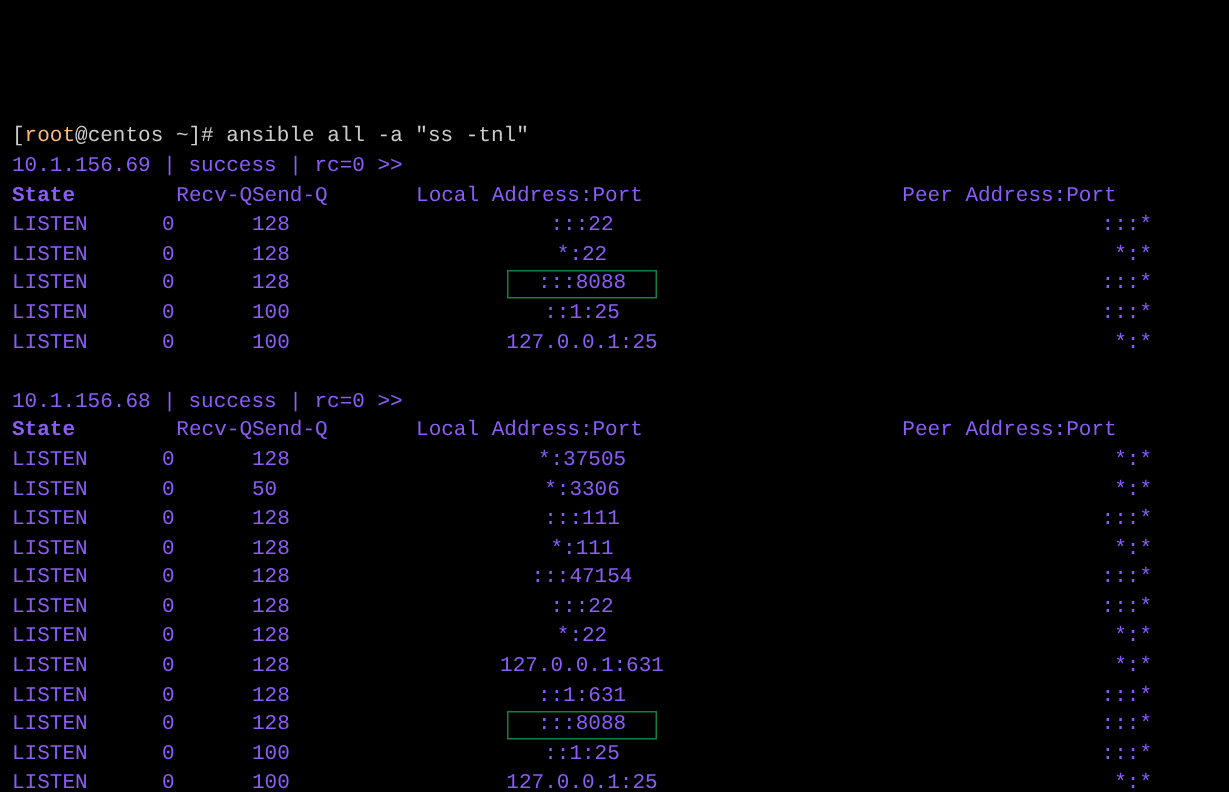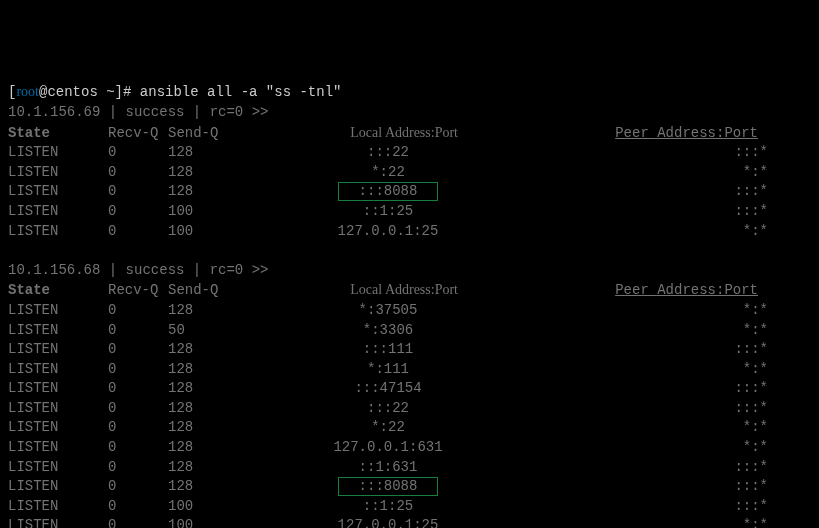--- a/index.html
+++ b/index.html
@@ -12,44 +12,44 @@
       font-family: 'Consolas', 'Monaco', 'Courier New', monospace;
       font-size: 14px;
       color: #ccc;
       padding: 4px 8px;
       width: 819px;
       height: 528px;
       line-height: 1.4;
       white-space: pre;
     }
     .prompt-open, .prompt-close { color: #ccc; }
-    .root { color: #0369a1; font-family: Liberation Serif, serif; }
+    .root { color: #fdba74; }
     .at-host { color: #ccc; }
     .tilde { color: #ccc; }
     .cmd { color: #ccc; }
-    .green { color: #737373; }
+    .green { color: #8b5cf6; }
     .hl-box {
       border: 1px solid #15803d;
       padding: 0 20px;
       display: inline-block;
       line-height: 1.2;
     }
     .line { display: block; min-height: 19px; }
     .col-state { display: inline-block; width: 100px; }
     .col-recvq { display: inline-block; width: 60px; }
     .col-sendq { display: inline-block; width: 100px; }
     .col-local { display: inline-block; width: 240px; text-align: center; }
     .col-sep { display: inline-block; width: 80px; }
     .col-peer { display: inline-block; width: 180px; text-align: right; }
     .hdr-state { display: inline-block; width: 100px; font-weight: bold; }
-    .hdr-recvq { display: inline-block; width: 60px; }
+    .hdr-recvq { display: inline-block; width: 60px; text-align: right; }
     .hdr-sendq { display: inline-block; width: 80px; }
-    .hdr-local { display: inline-block; width: 210px; text-align: right; font-family: Liberation Serif, serif; }
+    .hdr-local { display: inline-block; width: 210px; text-align: center; }
     .hdr-sep { display: inline-block; width: 130px; }
-    .hdr-peer { display: inline-block; width: 170px; text-align: right; text-decoration: underline; }
+    .hdr-peer { display: inline-block; width: 170px; text-align: center; }
   </style>
 </head>
 <body>
 
 
 
 <div id="terminal"><span class="line"><span class="prompt-open">[</span><span class="root">root</span><span class="at-host">@</span><span class="at-host">centos</span><span> </span><span class="tilde">~</span><span class="prompt-close">]</span><span># </span><span class="cmd">ansible all -a "ss -tnl"</span></span><span class="line green">10.1.156.69 | success | rc=0 &gt;&gt;</span><span class="line green"><span class="hdr-state">State</span><span class="hdr-recvq">Recv-Q</span><span class="hdr-sendq">Send-Q</span><span class="hdr-local">Local Address:Port</span><span class="hdr-sep"> </span><span class="hdr-peer">Peer Address:Port</span></span><span class="line green"><span class="col-state">LISTEN</span><span class="col-recvq">0</span><span class="col-sendq">128</span><span class="col-local">:::22</span><span class="col-sep"> </span><span class="col-peer">:::*</span></span><span class="line green"><span class="col-state">LISTEN</span><span class="col-recvq">0</span><span class="col-sendq">128</span><span class="col-local">*:22</span><span class="col-sep"> </span><span class="col-peer">*:*</span></span><span class="line green"><span class="col-state">LISTEN</span><span class="col-recvq">0</span><span class="col-sendq">128</span><span class="col-local"><span class="hl-box">:::8088</span></span><span class="col-sep"> </span><span class="col-peer">:::*</span></span><span class="line green"><span class="col-state">LISTEN</span><span class="col-recvq">0</span><span class="col-sendq">100</span><span class="col-local">::1:25</span><span class="col-sep"> </span><span class="col-peer">:::*</span></span><span class="line green"><span class="col-state">LISTEN</span><span class="col-recvq">0</span><span class="col-sendq">100</span><span class="col-local">127.0.0.1:25</span><span class="col-sep"> </span><span class="col-peer">*:*</span></span><span class="line"> </span><span class="line green">10.1.156.68 | success | rc=0 &gt;&gt;</span><span class="line green"><span class="hdr-state">State</span><span class="hdr-recvq">Recv-Q</span><span class="hdr-sendq">Send-Q</span><span class="hdr-local">Local Address:Port</span><span class="hdr-sep"> </span><span class="hdr-peer">Peer Address:Port</span></span><span class="line green"><span class="col-state">LISTEN</span><span class="col-recvq">0</span><span class="col-sendq">128</span><span class="col-local">*:37505</span><span class="col-sep"> </span><span class="col-peer">*:*</span></span><span class="line green"><span class="col-state">LISTEN</span><span class="col-recvq">0</span><span class="col-sendq">50</span><span class="col-local">*:3306</span><span class="col-sep"> </span><span class="col-peer">*:*</span></span><span class="line green"><span class="col-state">LISTEN</span><span class="col-recvq">0</span><span class="col-sendq">128</span><span class="col-local">:::111</span><span class="col-sep"> </span><span class="col-peer">:::*</span></span><span class="line green"><span class="col-state">LISTEN</span><span class="col-recvq">0</span><span class="col-sendq">128</span><span class="col-local">*:111</span><span class="col-sep"> </span><span class="col-peer">*:*</span></span><span class="line green"><span class="col-state">LISTEN</span><span class="col-recvq">0</span><span class="col-sendq">128</span><span class="col-local">:::47154</span><span class="col-sep"> </span><span class="col-peer">:::*</span></span><span class="line green"><span class="col-state">LISTEN</span><span class="col-recvq">0</span><span class="col-sendq">128</span><span class="col-local">:::22</span><span class="col-sep"> </span><span class="col-peer">:::*</span></span><span class="line green"><span class="col-state">LISTEN</span><span class="col-recvq">0</span><span class="col-sendq">128</span><span class="col-local">*:22</span><span class="col-sep"> </span><span class="col-peer">*:*</span></span><span class="line green"><span class="col-state">LISTEN</span><span class="col-recvq">0</span><span class="col-sendq">128</span><span class="col-local">127.0.0.1:631</span><span class="col-sep"> </span><span class="col-peer">*:*</span></span><span class="line green"><span class="col-state">LISTEN</span><span class="col-recvq">0</span><span class="col-sendq">128</span><span class="col-local">::1:631</span><span class="col-sep"> </span><span class="col-peer">:::*</span></span><span class="line green"><span class="col-state">LISTEN</span><span class="col-recvq">0</span><span class="col-sendq">128</span><span class="col-local"><span class="hl-box">:::8088</span></span><span class="col-sep"> </span><span class="col-peer">:::*</span></span><span class="line green"><span class="col-state">LISTEN</span><span class="col-recvq">0</span><span class="col-sendq">100</span><span class="col-local">::1:25</span><span class="col-sep"> </span><span class="col-peer">:::*</span></span><span class="line green"><span class="col-state">LISTEN</span><span class="col-recvq">0</span><span class="col-sendq">100</span><span class="col-local">127.0.0.1:25</span><span class="col-sep"> </span><span class="col-peer">*:*</span></span></div>
 
 
 

